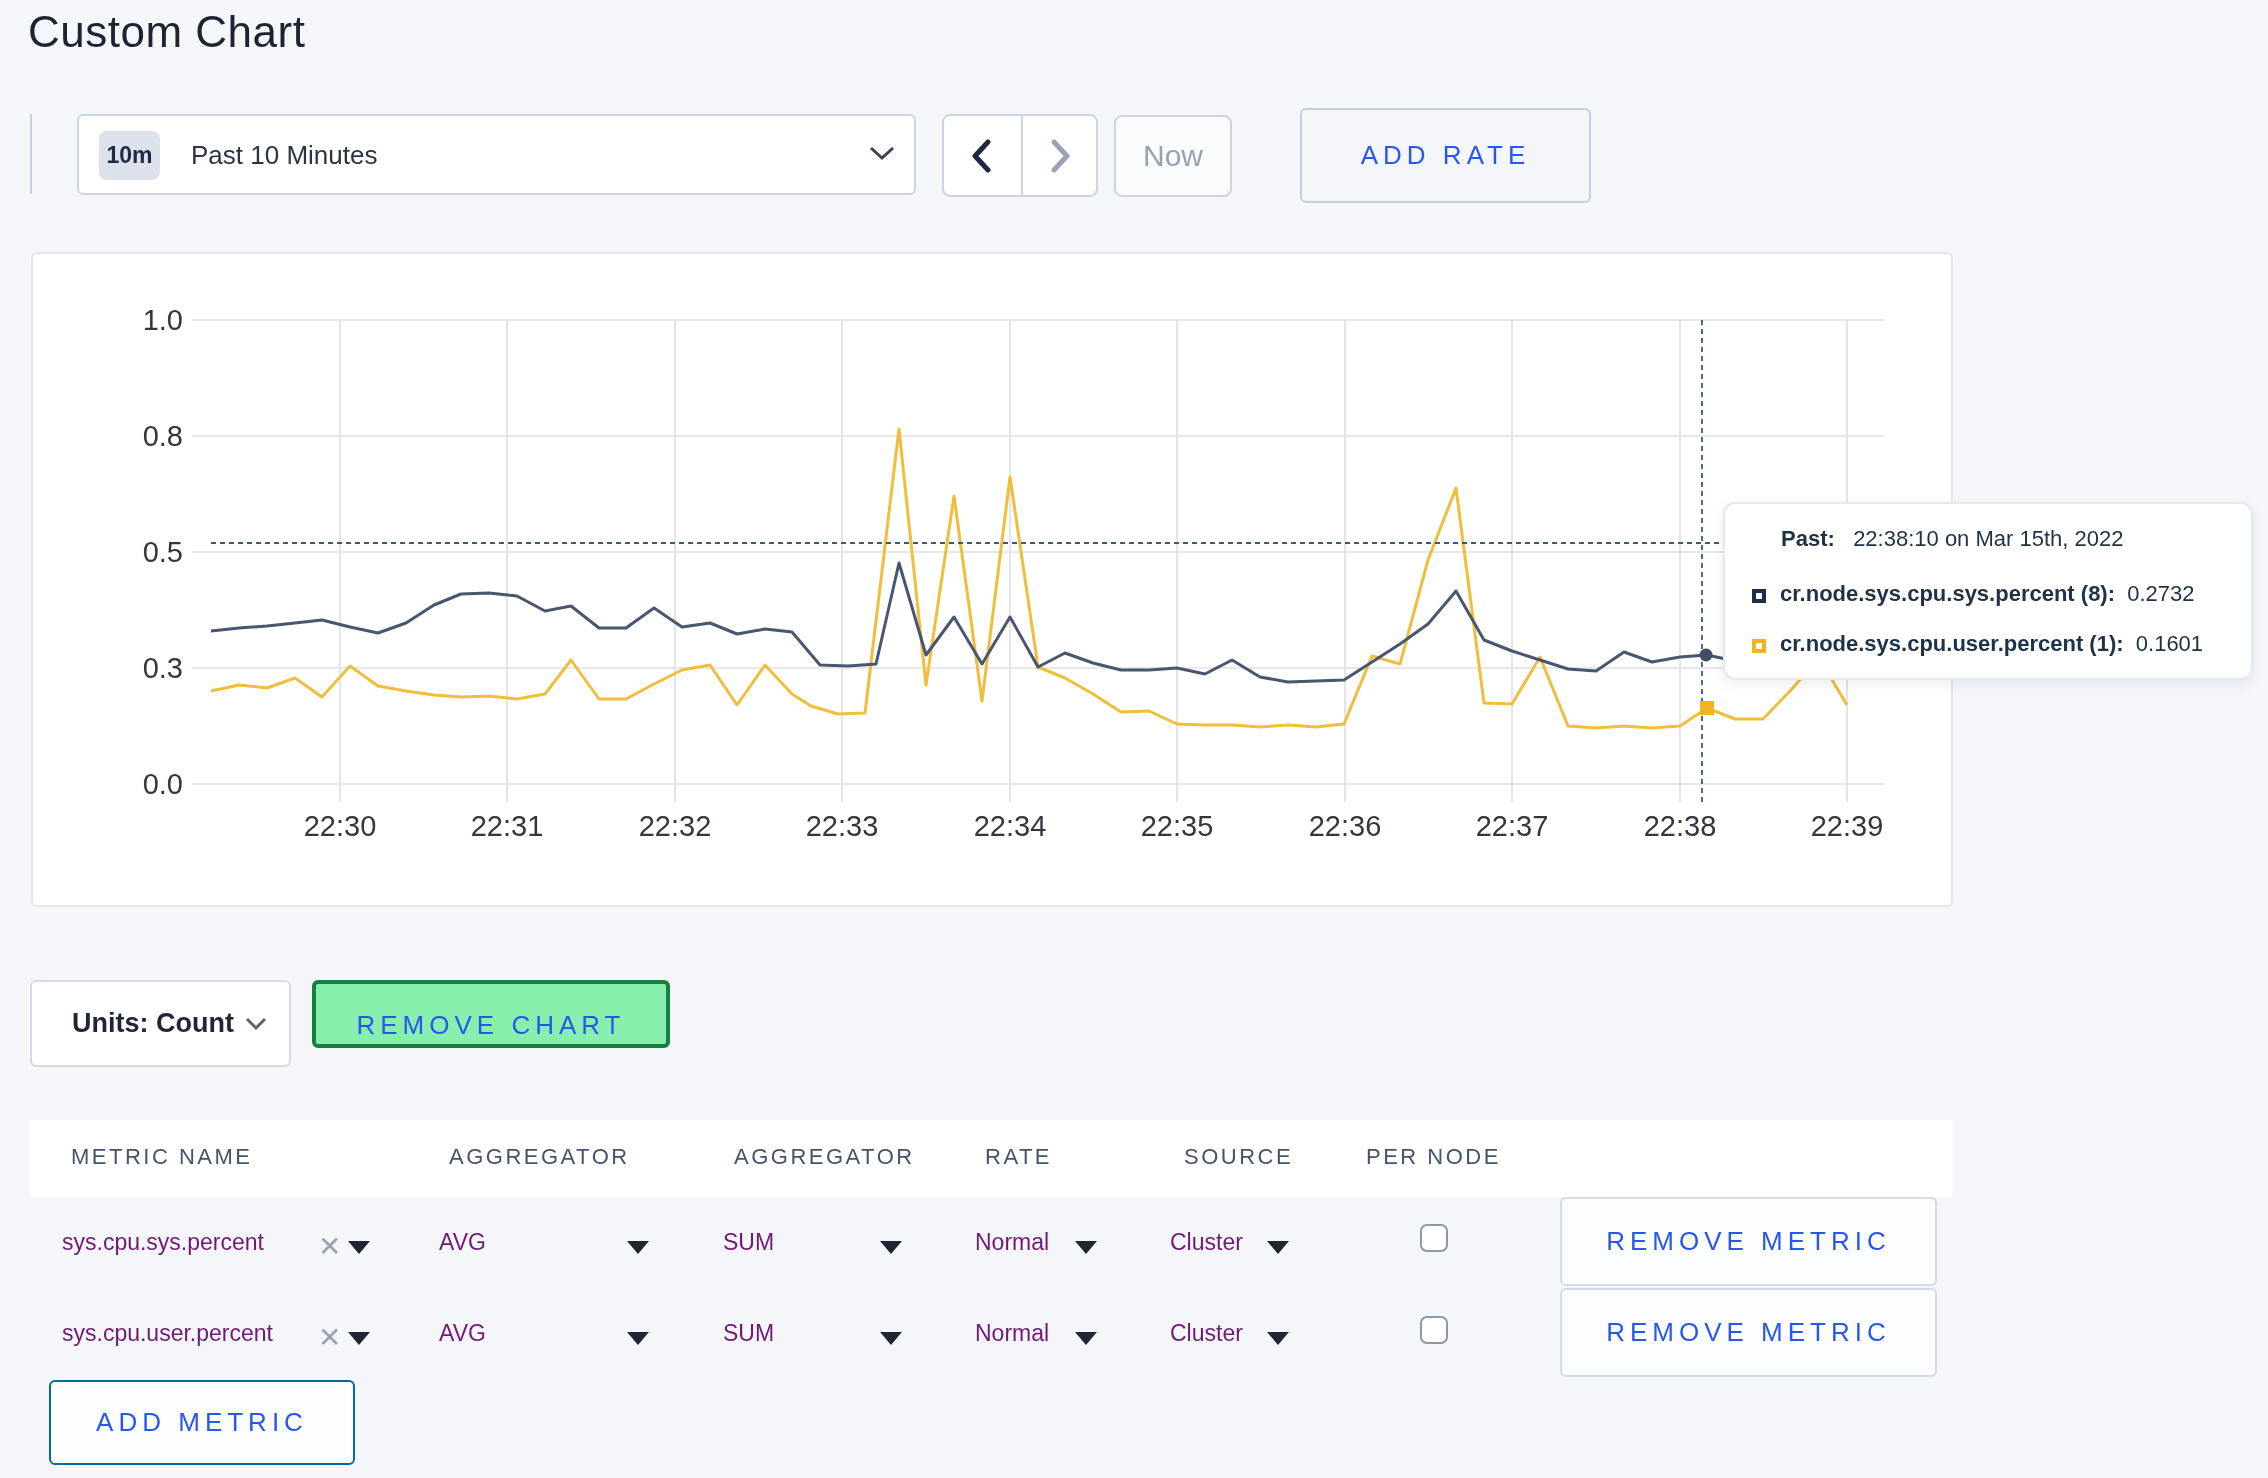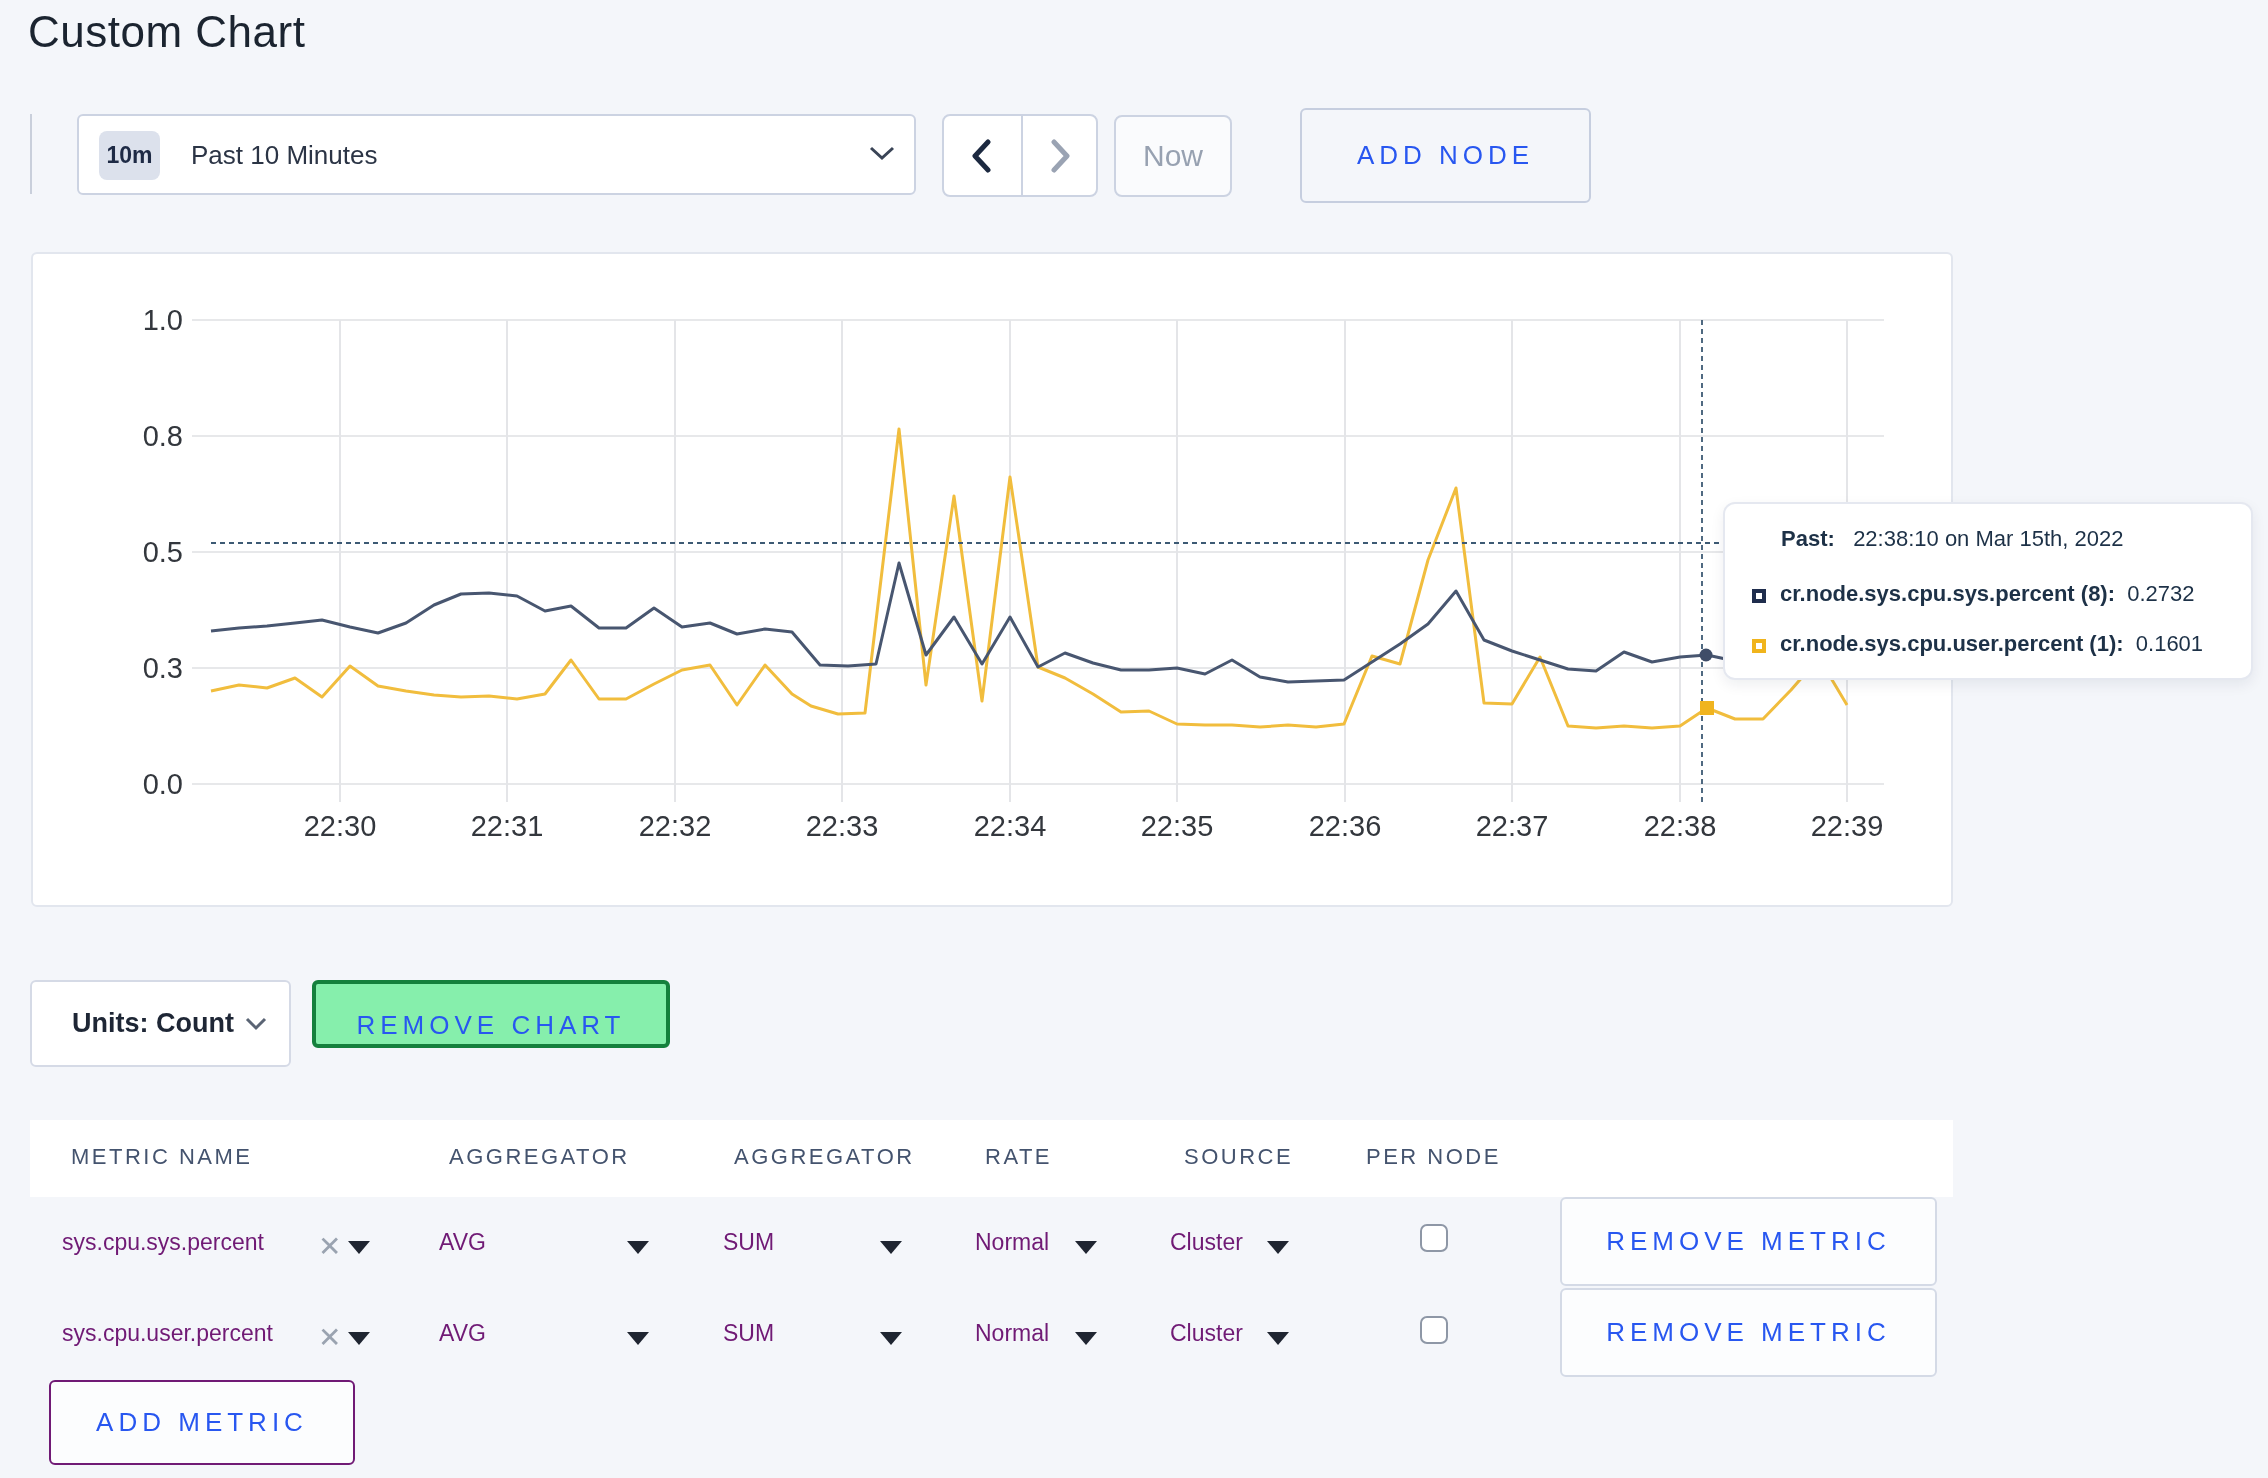--- a/index.html
+++ b/index.html
@@ -22,21 +22,21 @@
   .sq.y { border-color:#f0b41c; }
   .unitsbtn { position:absolute; left:30px; top:980px; width:261px; height:87px; background:#fff; border:2px solid #d5dae6; border-radius:6px; }
   .removechart { position:absolute; left:312px; top:980px; width:358px; height:68px; background:#86efac; border:4px solid #15803d; border-radius:6px; line-height:83px; }
   .thead { position:absolute; left:30px; top:1120px; width:1923px; height:77px; background:#fff; }
   .th { position:absolute; top:24px; font-size:22px; letter-spacing:2.5px; color:#44536e; font-weight:500; }
   .cell { position:absolute; font-size:23px; color:#701a75; white-space:nowrap; }
   .tri { position:absolute; width:0; height:0; border-left:11px solid transparent; border-right:11px solid transparent; border-top:13px solid #1f2531; }
   .xmark { position:absolute; font-size:28px; color:#9aa3b0; }
   .checkbox { position:absolute; width:28px; height:28px; border:2px solid #8e97a6; border-radius:7px; background:#fff; }
   .rmbtn { position:absolute; left:1560px; width:377px; height:89px; background:#fcfdfe; border:2px solid #d4dae6; border-radius:6px; text-align:center; }
-  .addmetric { position:absolute; left:49px; top:1380px; width:306px; height:85px; background:#fcfdfe; border:2px solid #701a75; border-radius:6px; line-height:81px; }
+  .addmetric { position:absolute; left:49px; top:1380px; width:306px; height:85px; background:#fcfdfe; border:2px solid #0369a1; border-radius:6px; line-height:81px; }
   svg text { font-family:"Liberation Sans", sans-serif; }
 </style>
 </head>
 <body>
 <h1>Custom Chart</h1>
 <div class="vline"></div>
 
 <div class="dropdown">
   <div class="badge">10m</div>
   <div class="ddlabel">Past 10 Minutes</div>
@@ -49,21 +49,21 @@
   <div class="divider"></div>
   <svg class="abs" style="left:26px;top:23px" width="22" height="34" viewBox="0 0 22 34">
       <polyline points="18,3 5,17 18,31" fill="none" stroke="#1c2940" stroke-width="5" stroke-linecap="round" stroke-linejoin="round"></polyline>
     </svg>
   <svg class="abs" style="left:106px;top:23px" width="22" height="34" viewBox="0 0 22 34">
       <polyline points="4,3 17,17 4,31" fill="none" stroke="#9aa3b3" stroke-width="5" stroke-linecap="round" stroke-linejoin="round"></polyline>
     </svg>
 </div>
 
 <div class="nowbtn">Now</div>
-<div class="addchart bluebtn">ADD NODE</div>
+<div class="addchart bluebtn">ADD RATE</div>
 
 <div class="panel"></div>
 
 <svg class="abs" style="left:0;top:0" width="2268" height="1478" viewBox="0 0 2268 1478">
 
   <g stroke="#e7e8ea" stroke-width="2">
     <line x1="192" y1="320" x2="1884" y2="320"></line>
     <line x1="192" y1="436" x2="1884" y2="436"></line>
     <line x1="192" y1="552" x2="1884" y2="552"></line>
     <line x1="192" y1="668" x2="1884" y2="668"></line>

